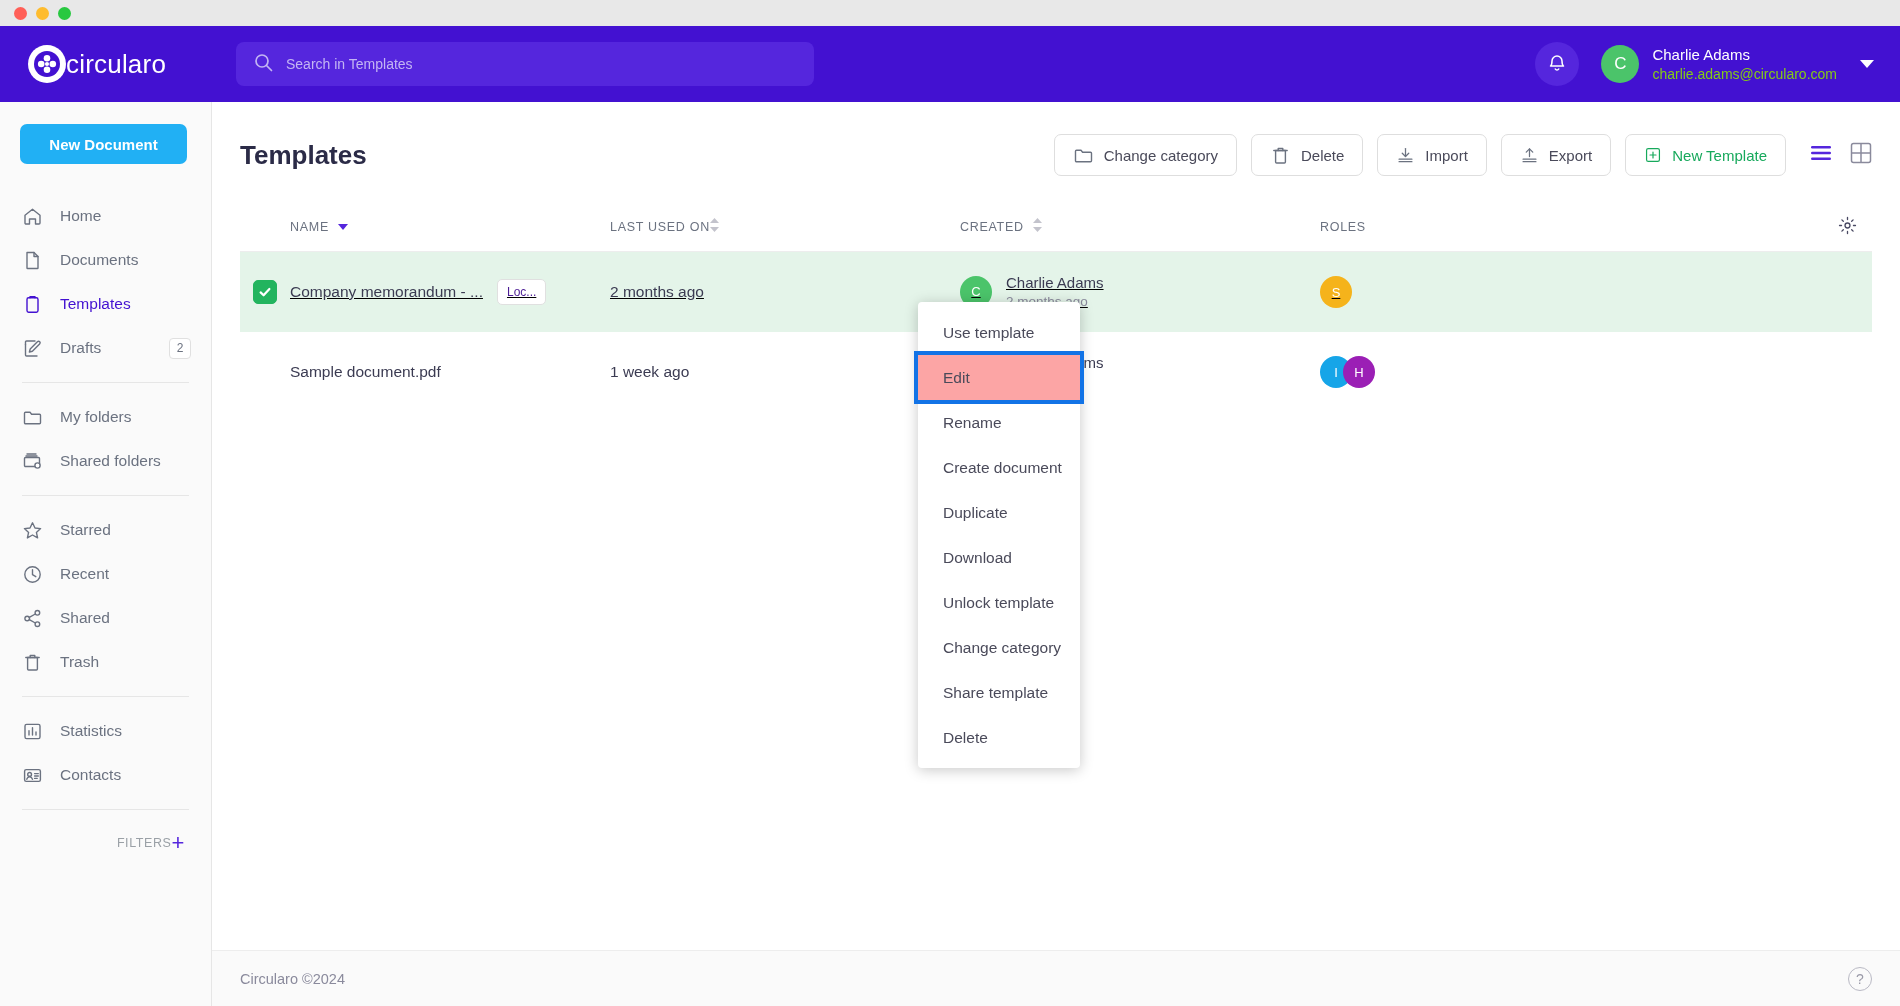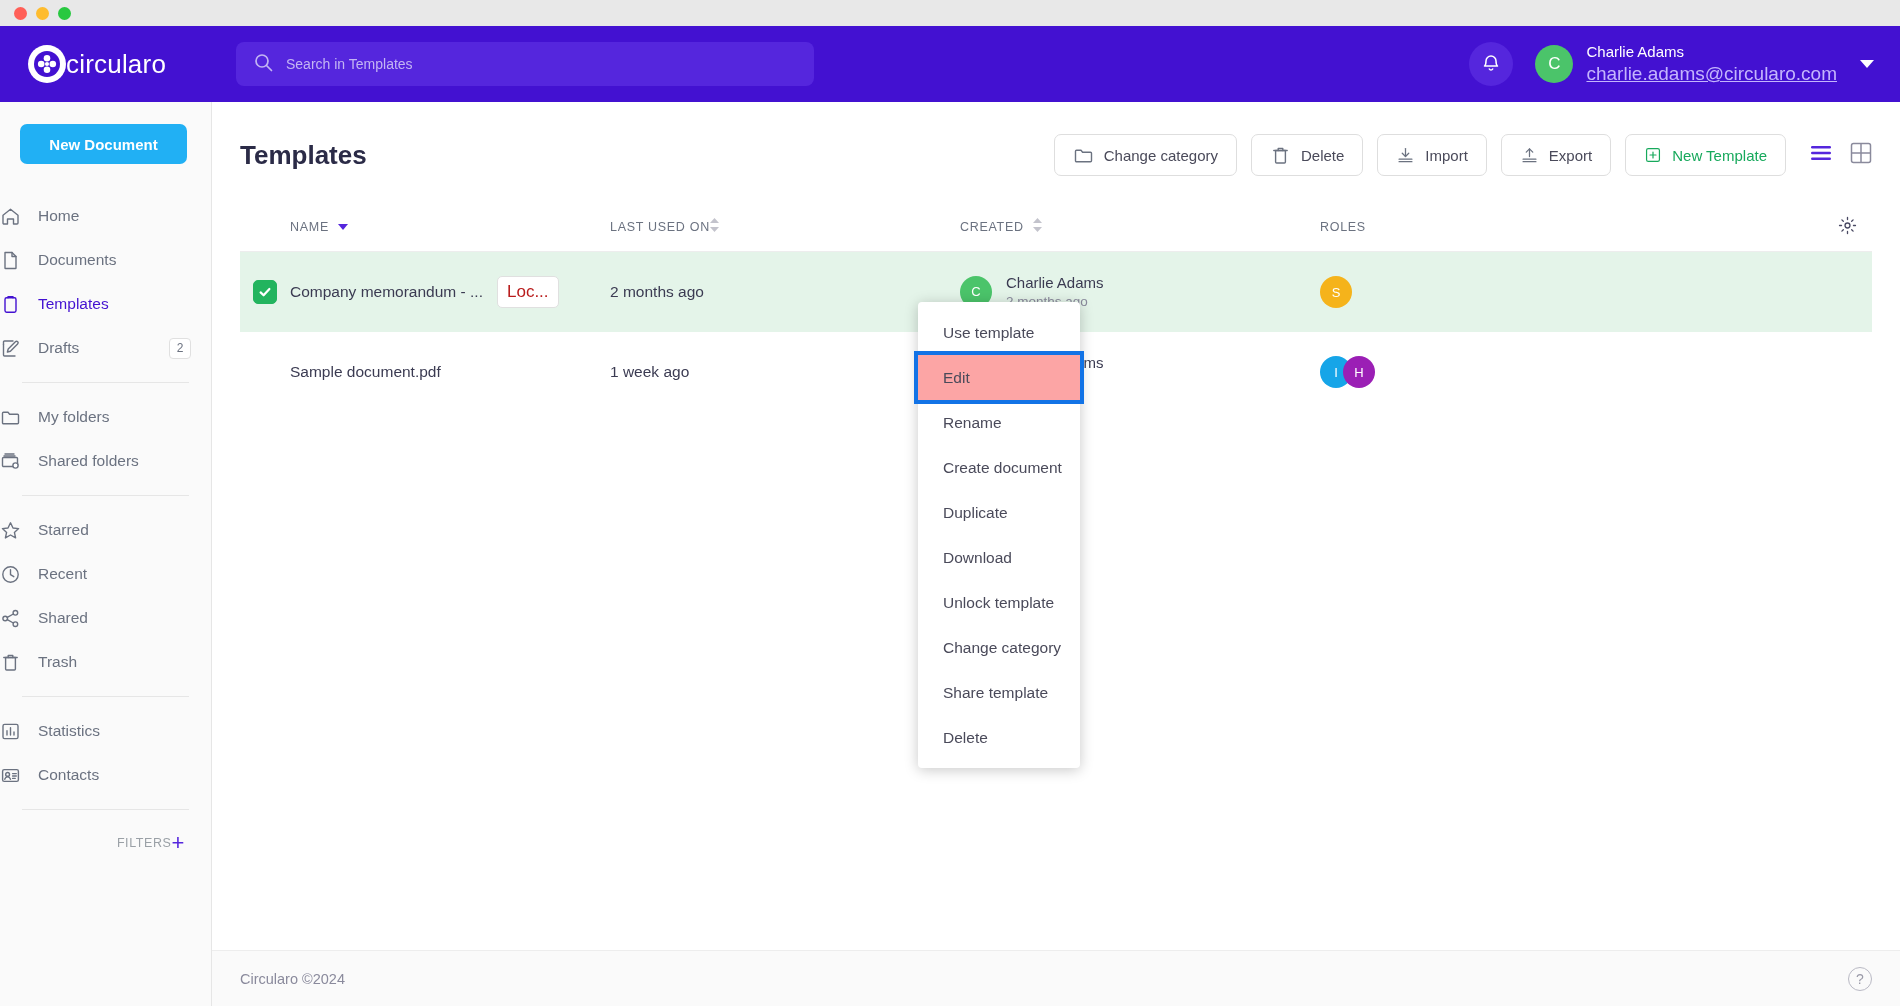--- a/index.html
+++ b/index.html
@@ -51,41 +51,41 @@
     width: 44px; height: 44px; border-radius: 50%; background: #5526dd;
     display: flex; align-items: center; justify-content: center;
   }
   .user { display: flex; align-items: center; gap: 13px; }
   .user-avatar {
     width: 38px; height: 38px; border-radius: 50%; background: #4bc46a;
     color: #fff; font-size: 17px; display: flex; align-items: center; justify-content: center;
   }
   .user-meta { line-height: 1.32; }
   .user-name { color: #fff; font-size: 15px; }
-  .user-mail { color: #c4b5fd; font-size: 19px; text-decoration: underline; }
+  .user-mail { color: #84cc16; font-size: 14px; }
   .caret-dn {
     width: 0; height: 0; border-left: 7px solid transparent; border-right: 7px solid transparent;
     border-top: 8px solid #fff; margin-left: 10px;
   }
 
   
   .body-row { display: flex; height: calc(1006px - 26px - 76px); }
 
   
   .sidebar {
     width: 212px; background: #fafafa; border-right: 1px solid #e6e6e6;
     flex: none; padding-top: 22px;
   }
   .new-doc {
     margin: 0 24px 30px 20px; height: 40px; background: #21b0f4; color: #fff;
     border-radius: 7px; display: flex; align-items: center; justify-content: center;
     font-size: 15px; font-weight: bold; cursor: pointer;
   }
   .nav-item {
-    height: 44px; display: flex; align-items: center; gap: 17px;
+    height: 44px; display: flex; align-items: center; padding-left: 22px; gap: 17px;
     color: #6b7280; font-size: 15.5px; cursor: pointer; position: relative;
   }
   .nav-item.active { color: #4311d1; }
   .nav-item .ico { width: 21px; display: flex; align-items: center; justify-content: center; flex: none; }
   .nav-badge {
     position: absolute; right: 20px; min-width: 22px; height: 21px;
     border: 1px solid #e0e0e0; border-radius: 4px; background: #fff;
     display: flex; align-items: center; justify-content: center;
     font-size: 12px; color: #6b7280;
   }
@@ -126,25 +126,25 @@
   .col-last  { width: 350px; flex: none; display: flex; align-items: center; gap: 0; }
   .col-created { width: 360px; flex: none; display: flex; align-items: center; gap: 9px; }
   .col-roles { flex: 1; }
   .col-gear { width: 50px; flex: none; display: flex; justify-content: center; }
 
   .sort-caret { width:0;height:0;border-left:5px solid transparent;border-right:5px solid transparent;border-top:6px solid #5526dd; }
 
   .trow {
     display: flex; align-items: center; height: 80px; cursor: pointer;
   }
-  .trow.selected { background: #e4f4e9; }
+  .trow.selected { background: #e4f4e9; text-decoration: underline; }
   .cell-name { font-size: 15.5px; color: #3b3b52; display:flex; align-items:center; gap:14px; }
   .chip {
     border: 1px solid #e0e0e0; background: #fff; border-radius: 5px;
-    font-size: 17px; color: #b91c1c; padding: 5px 9px; white-space: nowrap;
+    font-size: 12px; color: #4c1d95; padding: 5px 9px; white-space: nowrap;
   }
   .cell-date { font-size: 15.5px; color: #3b3b52; }
   .cell-created { display: flex; align-items: center; gap: 14px; }
   .av {
     width: 32px; height: 32px; border-radius: 50%; color: #fff;
     font-size: 13px; display: flex; align-items: center; justify-content: center; flex: none;
   }
   .created-meta { line-height: 1.4; }
   .created-name { font-size: 15px; color: #3b3b52; }
   .created-ago { font-size: 13.5px; color: #8a8a9c; }

